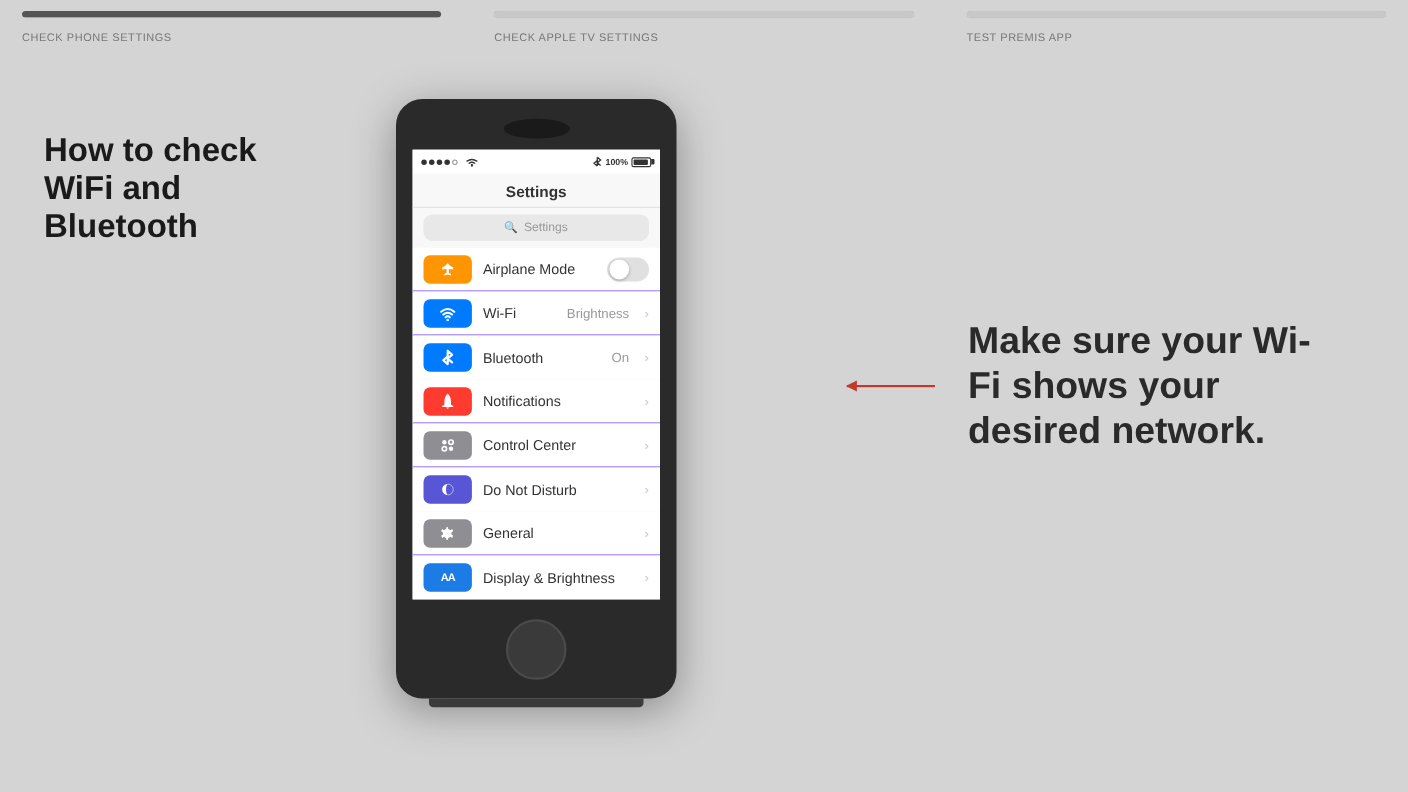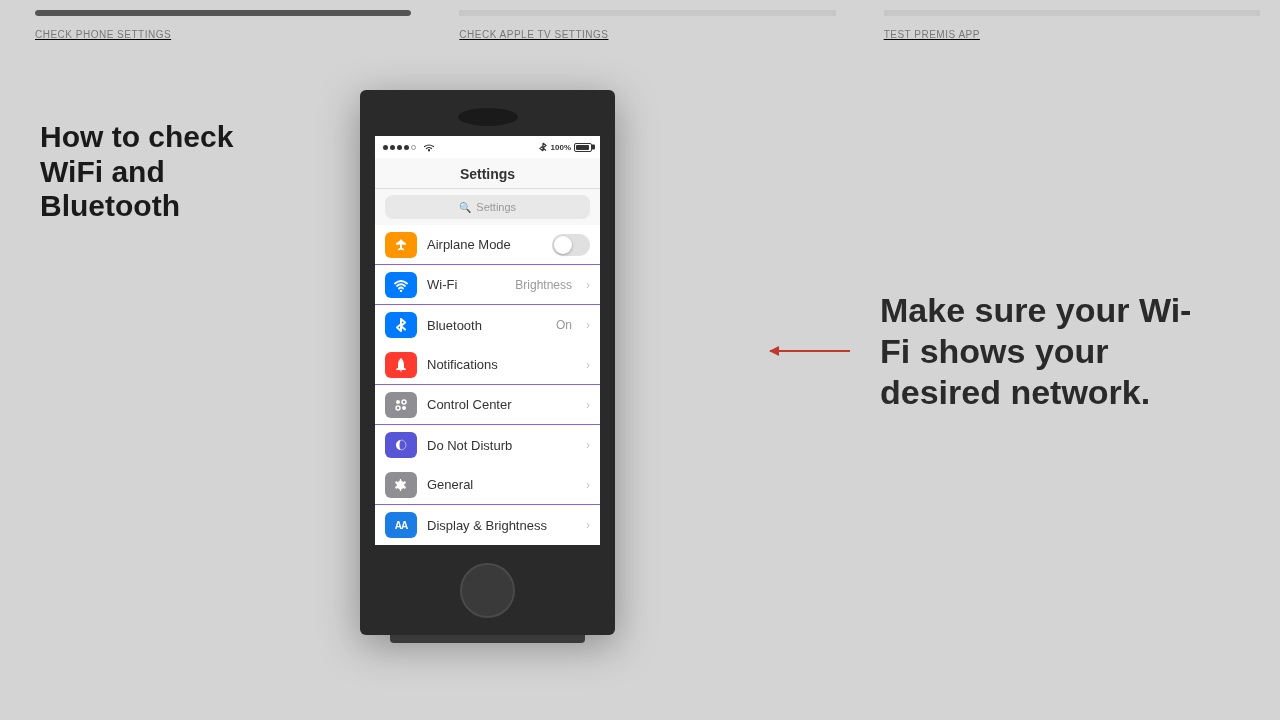--- a/index.html
+++ b/index.html
@@ -12,24 +12,23 @@
       overflow: hidden;
     }
 
     
     .progress-bars {
       display: flex;
       gap: 0;
       padding: 0;
       position: absolute;
       top: 0;
-      left: 15px;
+      left: 0;
       right: 0;
       height: 60px;
-      text-decoration: underline;
     }
     .progress-section {
       flex: 1;
       padding: 10px 20px 0;
     }
     .progress-section:not(:last-child) {
       margin-right: 8px;
     }
     .progress-bar-track {
       height: 6px;
@@ -89,21 +88,21 @@
       justify-content: center;
       position: relative;
       margin-top: 0;
     }
 
     
     .phone {
       width: 255px;
       height: 545px;
       background: #2a2a2a;
-      border-radius: 6px;
+      border-radius: 24px;
       position: relative;
       box-shadow: 0 10px 40px rgba(0,0,0,0.35);
       display: flex;
       flex-direction: column;
       align-items: center;
       padding: 18px 0 0;
     }
     .phone-speaker {
       width: 60px;
       height: 18px;
@@ -253,21 +252,21 @@
       padding: 0 10px;
       height: 40px;
       border-bottom: 1px solid #8b5cf6;
       gap: 10px;
     }
     .settings-item:last-child {
       border-bottom: none;
     }
 
     .settings-icon {
-      width: 32px;
+      width: 44px;
       height: 26px;
       border-radius: 6px;
       display: flex;
       align-items: center;
       justify-content: center;
       flex-shrink: 0;
       font-size: 14px;
     }
     .icon-orange { background: #ff9500; }
     .icon-blue { background: #007aff; }

